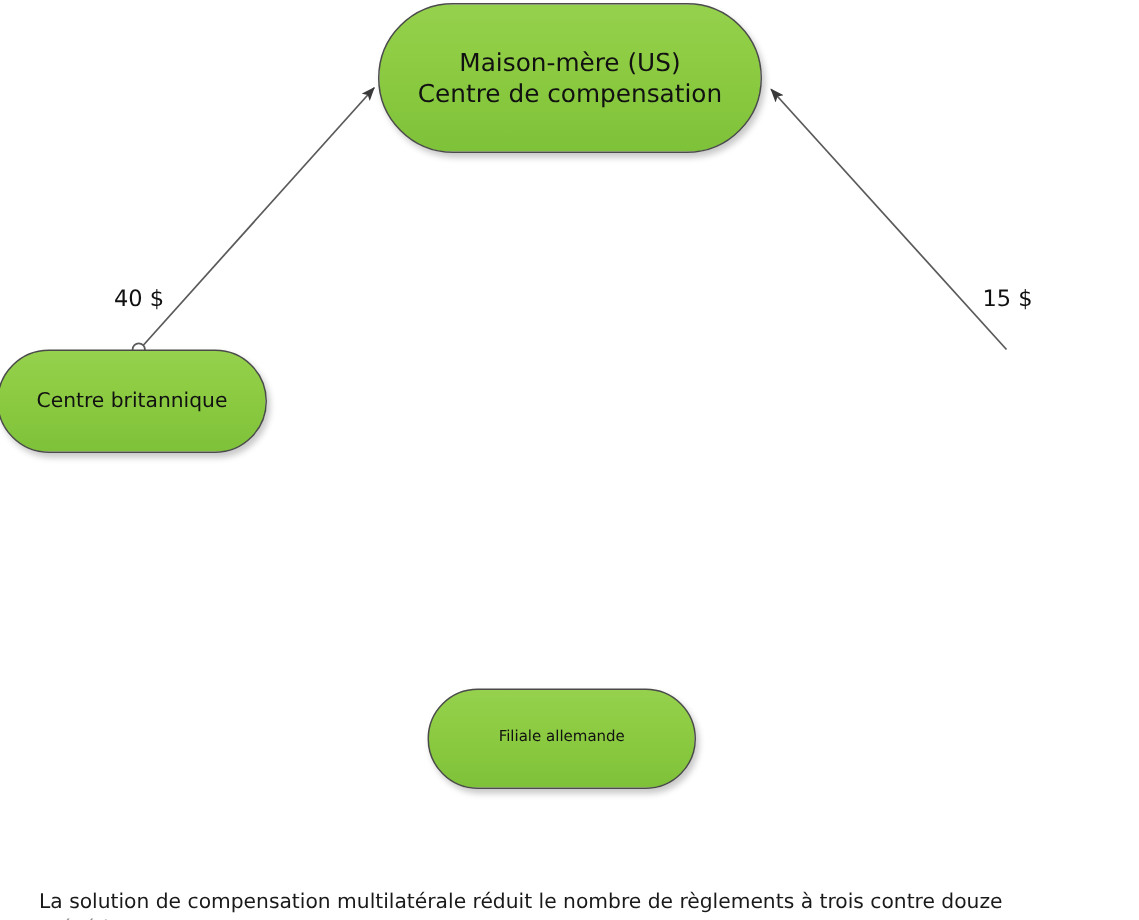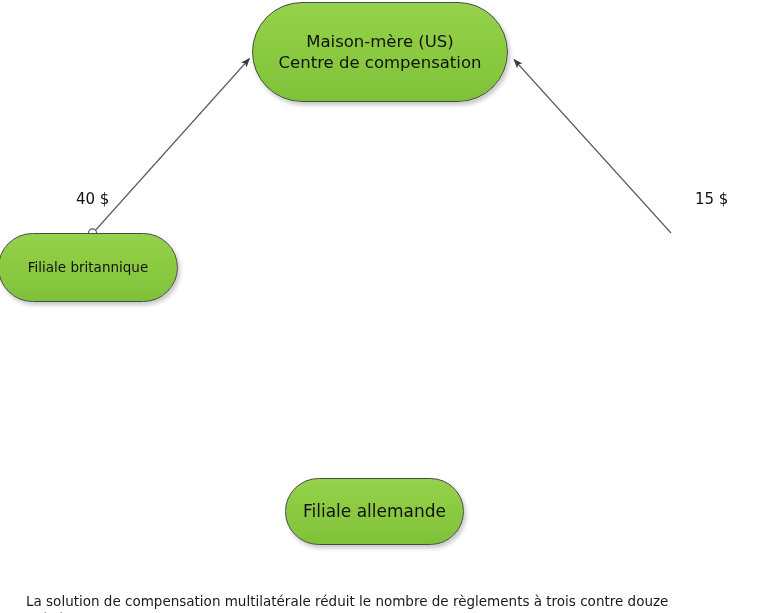--- a/index.html
+++ b/index.html
@@ -77,36 +77,36 @@
     left: 577px;
     top: 233px;
     width: 180px;
     height: 69px;
     font-size: 13.5px;
     border-radius: 38px;
   }
 
   #node-de {
     left: 285px;
-    top: 478px;
+    top: 459px;
     width: 179px;
     height: 67px;
-    font-size: 17px;
+    font-size: 10px;
     border-radius: 37px;
   }
 
   
   .edge-label {
     position: absolute;
     font-size: 15px;
     color: #111111;
     white-space: nowrap;
   }
   #edge-label-uk { left: 76px; top: 190px; }
-  #edge-label-ca { left: 655px; top: 190px; margin-left: 40px; }
+  #edge-label-ca { left: 655px; top: 190px; }
 
   
   #caption {
     position: absolute;
     left: 26px;
     top: 592px;
     width: 715px;
     font-size: 13.5px;
     color: #1a1a1a;
     line-height: 1.35;
@@ -133,21 +133,21 @@
       <line x1="671" y1="233" x2="514" y2="59.5" stroke="#5a5a5a" stroke-width="1.15" marker-end="url(#arrowhead-filled)"></line>
     </g>
   </svg>
 
   <div class="node" id="node-parent">
     <span class="node-label">Maison-mère (US)
 Centre de compensation</span>
   </div>
 
   <div class="node" id="node-uk">
-    <span class="node-label">Filiale britannique</span>
+    <span class="node-label">Centre britannique</span>
   </div>
 
 
   <div class="node" id="node-de">
     <span class="node-label">Filiale allemande</span>
   </div>
 
   <div class="edge-label" id="edge-label-uk">40 $</div>
 
   <div class="edge-label" id="edge-label-ca">15 $</div>

